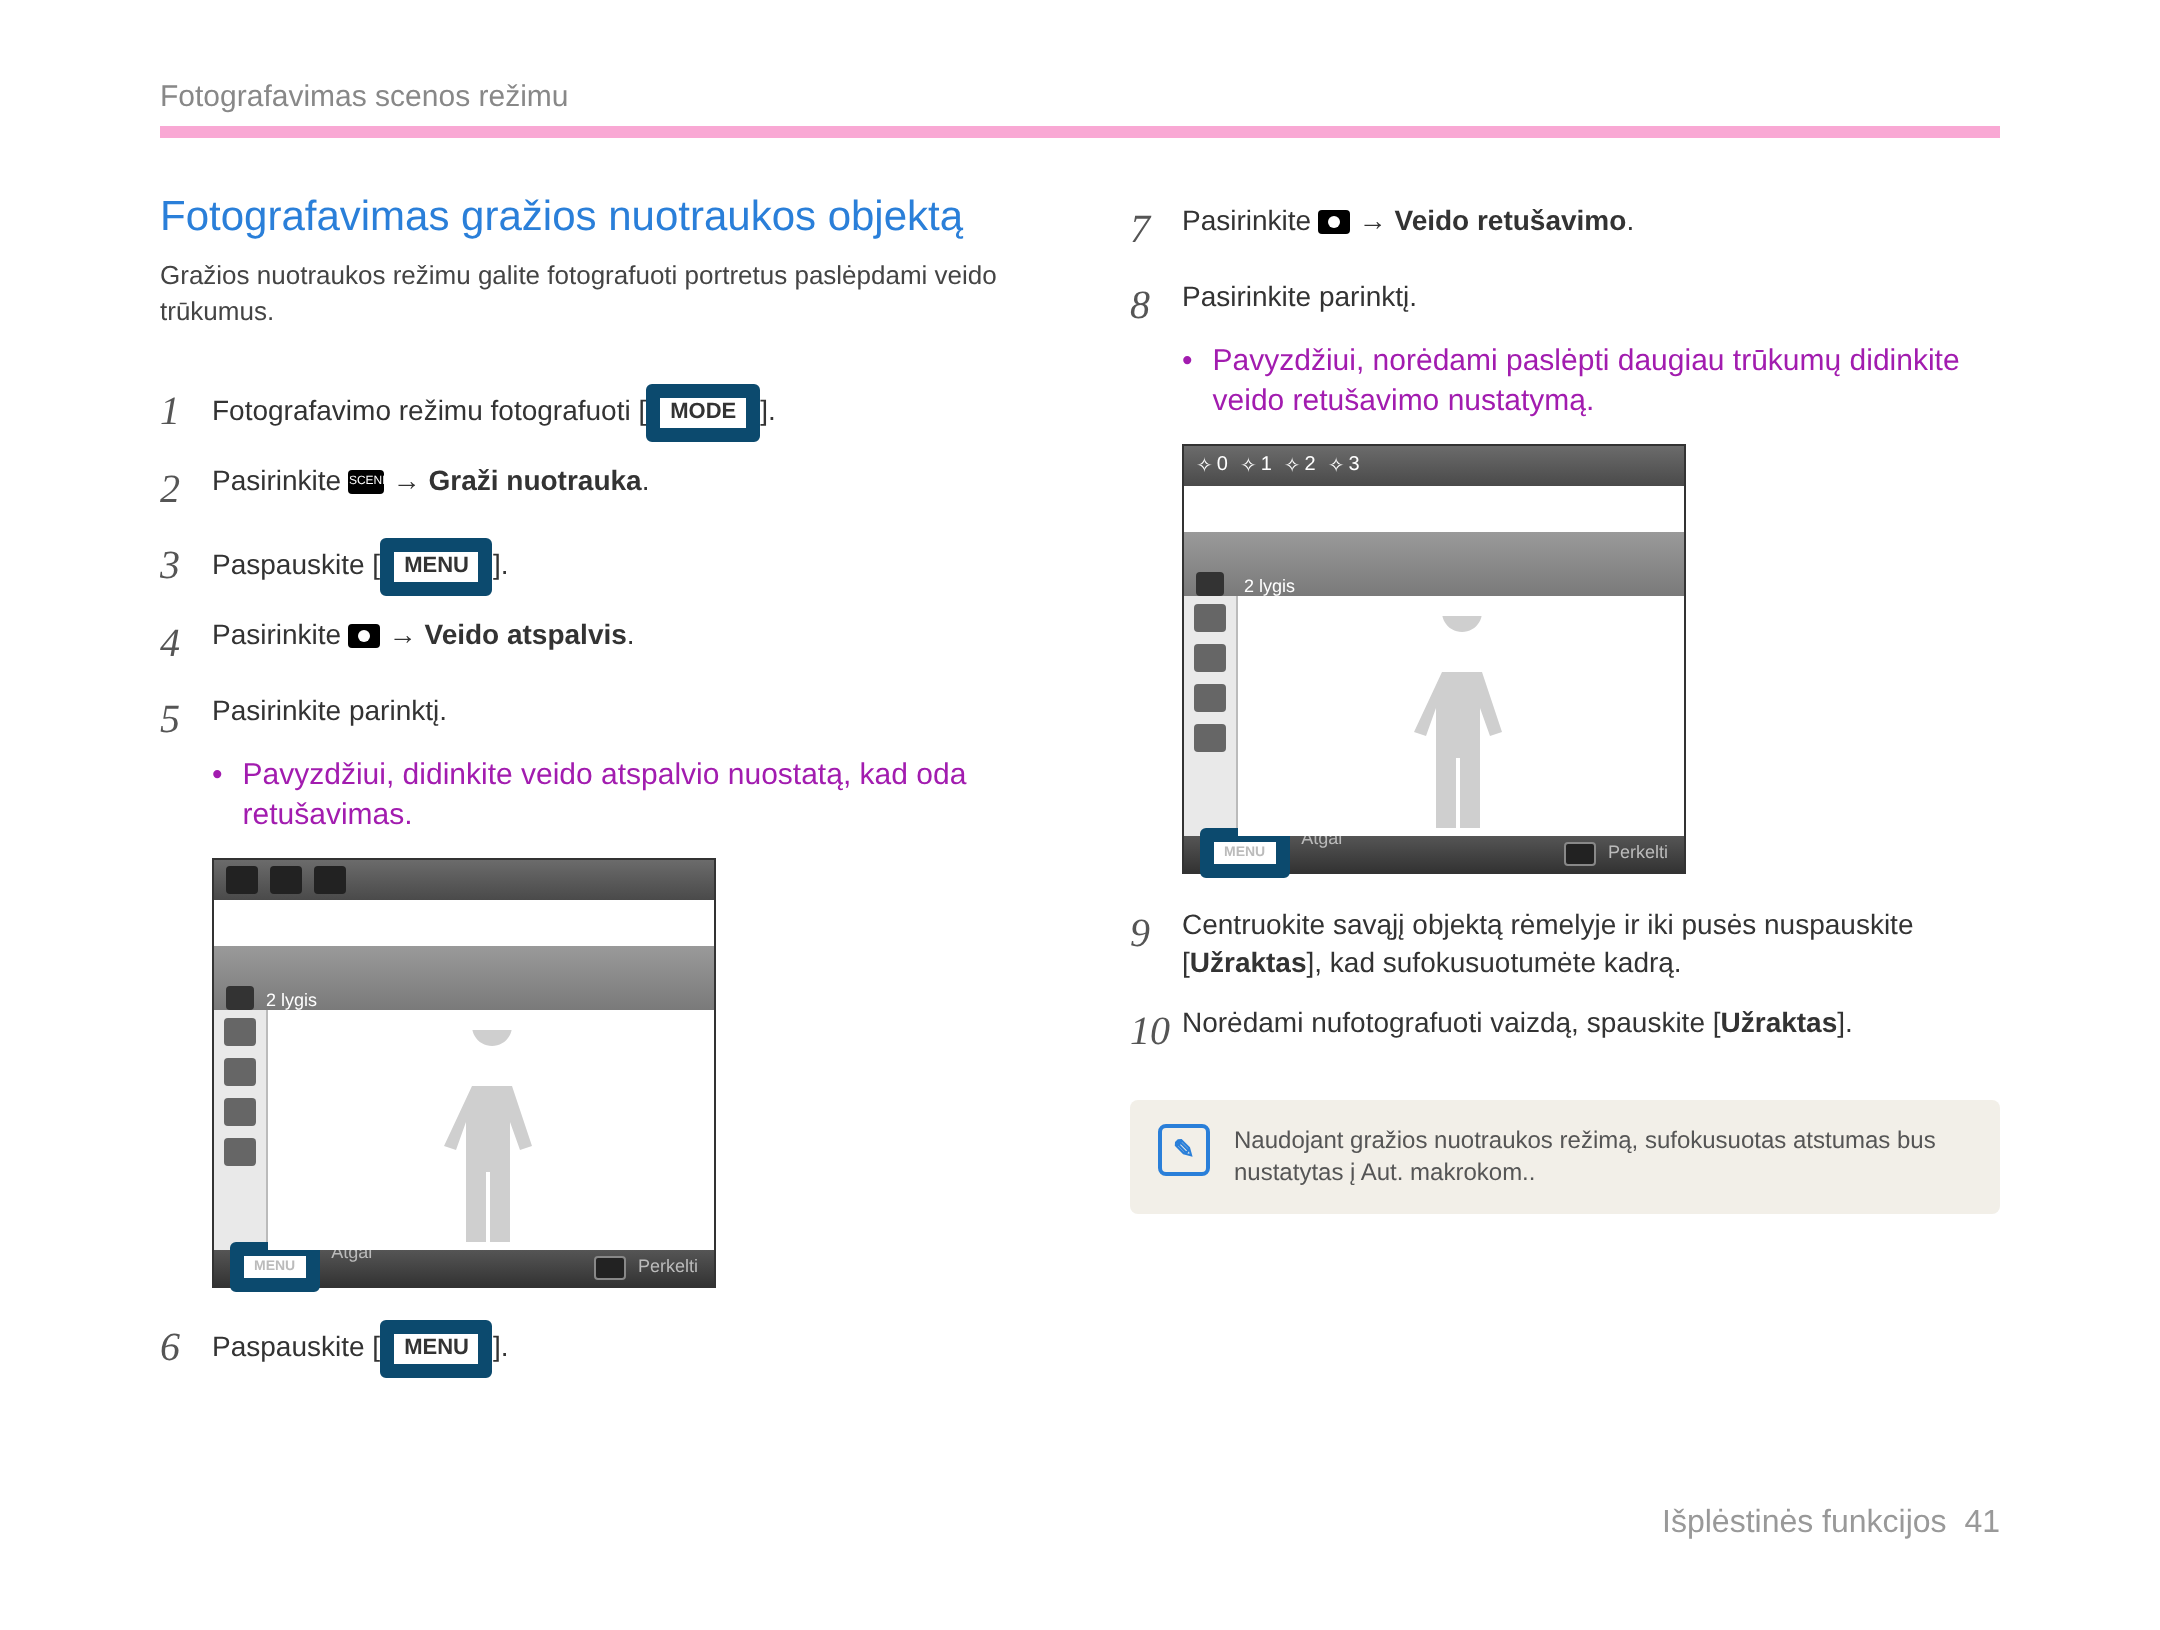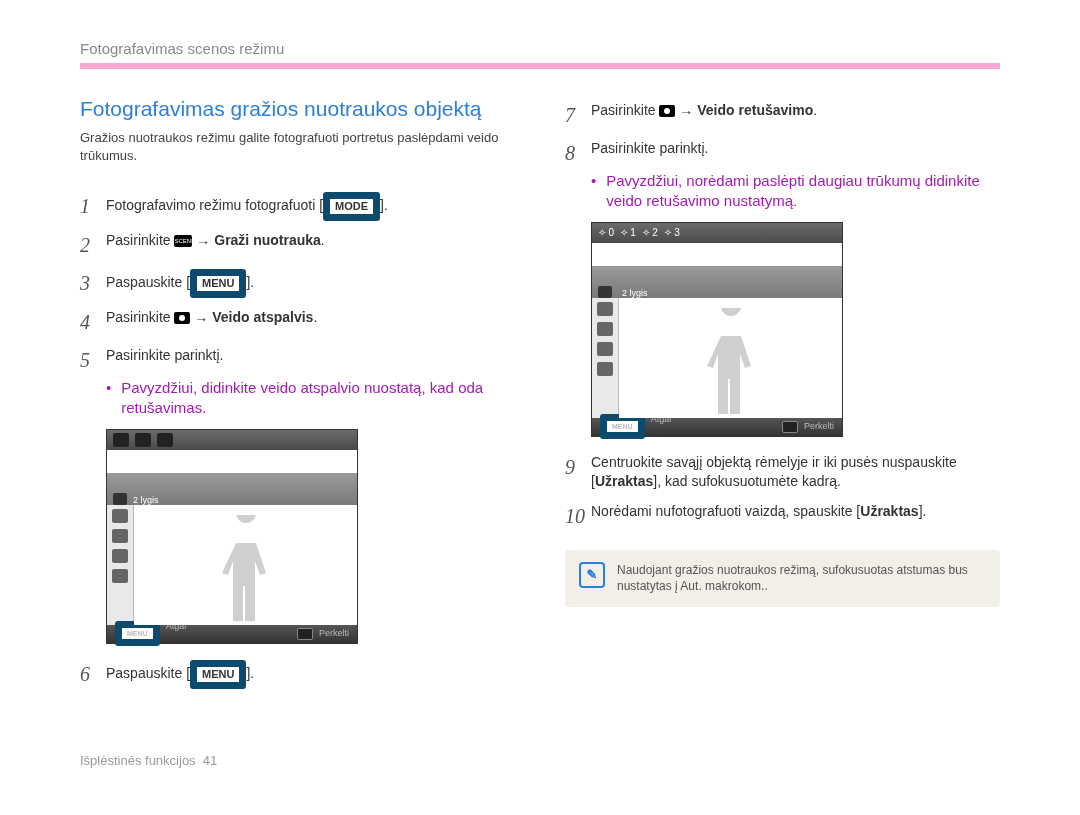--- a/index.html
+++ b/index.html
@@ -178,22 +178,22 @@
     font-size:12px;
     color:#555;
     line-height:1.4;
   }
   .note-icon{
     width:22px;height:22px;border:2px solid #2a7fd9;border-radius:4px;
     color:#2a7fd9;font-weight:bold;display:flex;align-items:center;justify-content:center;
     flex-shrink:0;font-size:13px;
   }
   .page-footer{
-    text-align:left;
-    font-size:13px;
+    text-align:right;
+    font-size:16px;
     color:#999;
     margin-top:60px;
   }
   .scr2 .row2{
     gap:10px;
   }
   .frac{display:inline-flex;align-items:center;color:#fff;font-size:10px;gap:2px;}
 </style>
 </head>
 <body>

